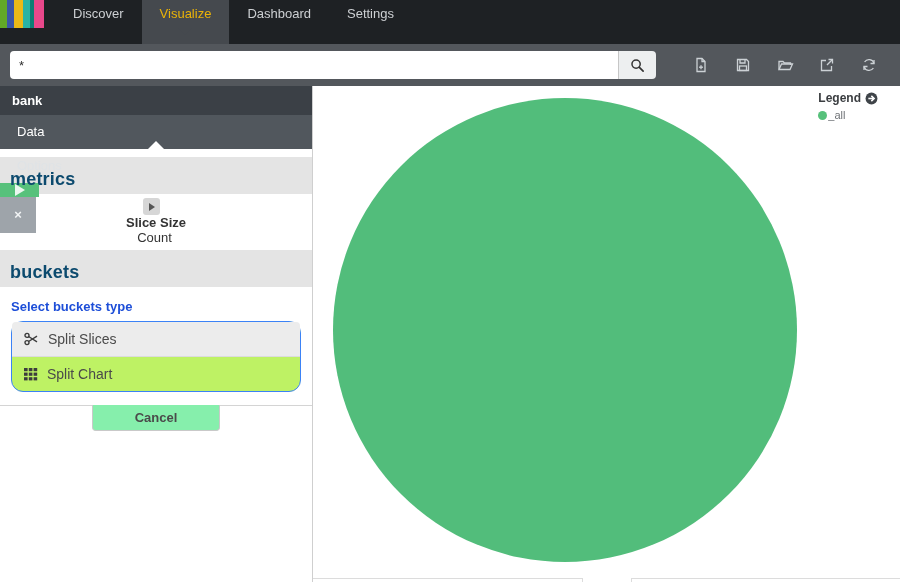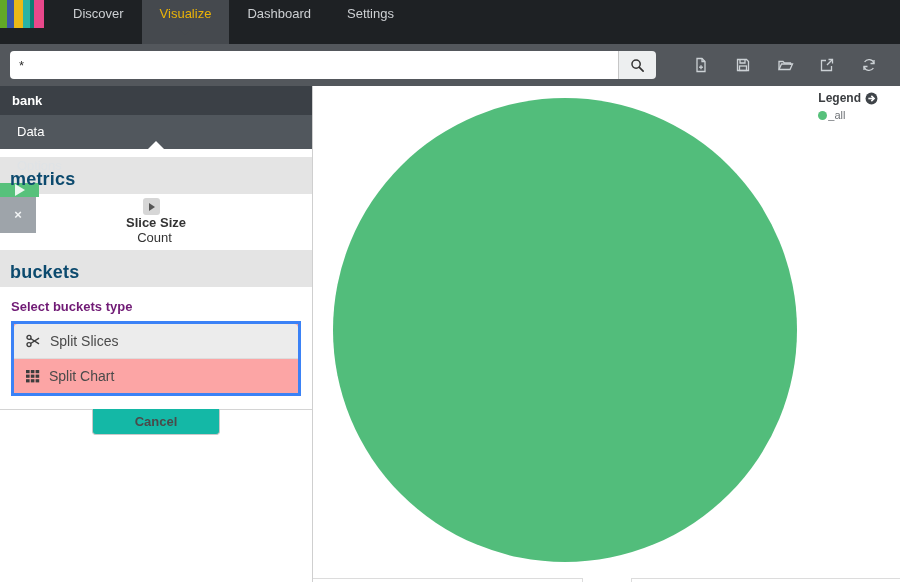--- a/index.html
+++ b/index.html
@@ -94,32 +94,32 @@
     display:flex; align-items:center; justify-content:center; margin-right:9px; cursor:pointer;
   }
   .adv-tri {
     width:0; height:0; border-top:4px solid transparent; border-bottom:4px solid transparent;
     border-left:6px solid #555;
   }
   .metric-label { flex:1; font-size:13px; font-weight:bold; color:#333; }
   .metric-value { font-size:13px; color:#333; padding-right:3px; }
 
   .bucket-form { padding:12px 11px 0; }
-  .form-label { font-size:13px; font-weight:bold; color:#701a75; margin-bottom:7px; }
-  .list-group { border:3px solid #3b82f6; border-radius:0; background:#fca5a5; }
+  .form-label { font-size:13px; font-weight:bold; color:#1d4ed8; margin-bottom:7px; }
+  .list-group { border:1px solid #3b82f6; border-radius:12px; background:#bef264; }
   .list-item {
     display:flex; align-items:center; gap:9px; padding:9px 12px;
     font-size:14px; color:#4a4a4a; cursor:pointer;
   }
   .list-item.selected { background:#ececec; border-bottom:1px solid #dcdcdc; border-radius:4px 4px 0 0; }
   .list-item svg { flex:none; }
 
   .cancel-area { margin-top:13px; border-top:1px solid #d4d4d4; display:flex; justify-content:center; }
   .cancel-btn {
-    margin-top:-1px; background:#14b8a6; border:1px solid #c9c9c9; border-top:none;
+    margin-top:-1px; background:#86efac; border:1px solid #c9c9c9; border-top:none;
     border-radius:0 0 4px 4px; padding:5px 42px; font-size:13px; font-weight:bold;
     color:#4a4a4a; cursor:pointer;
   }
 
   
   .chart-pane { flex:1; position:relative; background:#fff; overflow:hidden; }
   .pie {
     position:absolute; left:20px; top:12px; width:464px; height:464px;
     border-radius:50%; cursor:pointer;
   }

